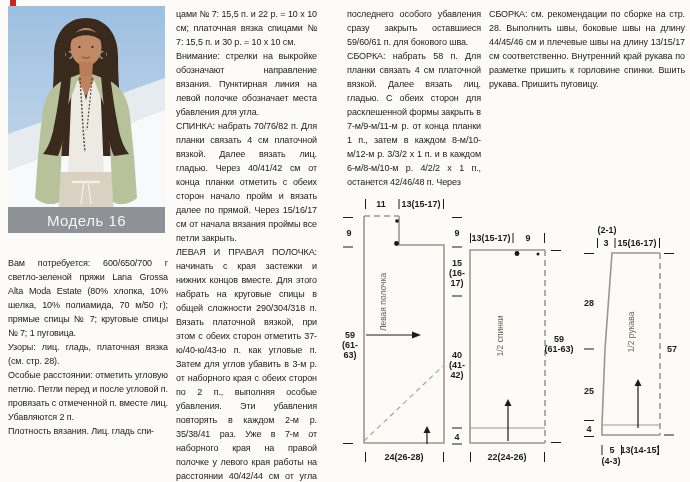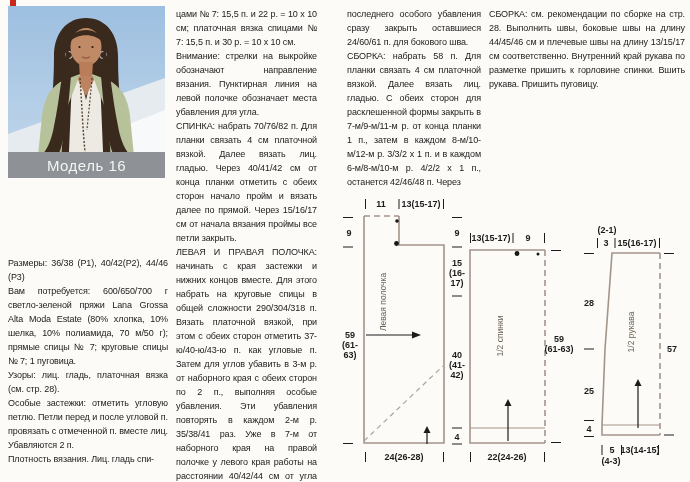--- a/index.html
+++ b/index.html
@@ -5,21 +5,21 @@
   html,body { margin:0; padding:0; background:#e8e8e8; }
   .page {
     position:relative; width:690px; height:482px; margin:0 auto;
     background:#fcfbf8; overflow:hidden;
     font-family:"Liberation Sans", sans-serif; color:#161616;
   }
   .corner-mark { position:absolute; left:10px; top:0; width:6px; height:7px; background:#c8291c; }
 
   
   .photo {
-    position:absolute; left:8px; top:6px; width:157px; height:172px;
+    position:absolute; left:8px; top:6px; width:157px; height:227px;
     background:#aac6e2; overflow:hidden;
   }
   .model-label {
     position:absolute; left:0; right:0; bottom:0; height:26px;
     background:#8e9296; color:#f4f4f3;
     display:flex; align-items:center; justify-content:center;
     font-size:15px; letter-spacing:0.5px;
   }
 
   
@@ -91,34 +91,33 @@
       <path d="M60,38 C54,60 52,92 46,120 C44,132 40,142 35,148 L50,150 C58,132 60,102 63,70 Z" fill="#3a2a1e"></path>
       <path d="M96,38 C102,60 104,92 110,120 C112,132 116,142 121,148 L106,150 C98,132 96,102 93,70 Z" fill="#3a2a1e"></path>
 
       <path d="M72,72 C74,102 75,126 77,146" stroke="#55422c" stroke-width="1.4" stroke-dasharray="2 1.7" fill="none"></path>
       <path d="M84,72 C82,96 80,112 79,124" stroke="#55422c" stroke-width="1.2" stroke-dasharray="2 1.7" fill="none"></path>
     </svg>
     <div class="model-label">Модель 16</div>
   </div>
 
   <div class="col" style="left:8px; top:256px; width:160px; height:226px;">
-      <p class="para"><span class="head">Размеры: </span>36/38 (Р1), 40/42(Р2), 44/46 (Р3)</p>
       <p class="para"><span class="head">Вам потребуется: </span>600/650/700 г светло-зеленой пряжи Lana Grossa Alta Moda Estate (80% хлопка, 10% шелка, 10% полиамида, 70 м/50 г); прямые спицы № 7; круговые спицы № 7; 1 пуговица.</p>
       <p class="para"><span class="head">Узоры: </span>лиц. гладь, платочная вязка (см. стр. 28).</p>
-      <p class="para"><span class="head">Особые застежки: </span>отметить угловую петлю. Петли перед и после угловой п. провязать с отмеченной п. вместе лиц. Убавляются 2 п.</p>
+      <p class="para"><span class="head">Особые расстоянии: </span>отметить угловую петлю. Петли перед и после угловой п. провязать с отмеченной п. вместе лиц. Убавляются 2 п.</p>
       <p class="para"><span class="head">Плотность вязания. </span>Лиц. гладь спи-</p>
     </div>
   <div class="col" style="left:176px; top:7px; width:141px; height:475px;">
       <p class="para">цами № 7: 15,5 п. и 22 р. = 10 х 10 см; платочная вязка спицами № 7: 15,5 п. и 30 р. = 10 х 10 см.</p>
       <p class="para"><span class="head">Внимание: </span>стрелки на выкройке обозначают направление вязания. Пунктирная линия на левой полочке обозначает места убавления для угла.</p>
       <p class="para"><span class="head">СПИНКА: </span>набрать 70/76/82 п. Для планки связать 4 см платочной вязкой. Далее вязать лиц. гладью. Через 40/41/42 см от конца планки отметить с обеих сторон начало пройм и вязать далее по прямой. Через 15/16/17 см от начала вязания проймы все петли закрыть.</p>
       <p class="para"><span class="head">ЛЕВАЯ И ПРАВАЯ ПОЛОЧКА: </span>начинать с края застежки и нижних концов вместе. Для этого набрать на круговые спицы в общей сложности 290/304/318 п. Вязать платочной вязкой, при этом с обеих сторон отметить 37-ю/40-ю/43-ю п. как угловые п. Затем для углов убавить в 3-м р. от наборного края с обеих сторон по 2 п., выполняя особые убавления. Эти убавления повторять в каждом 2-м р. 35/38/41 раз. Уже в 7-м от наборного края на правой полочке у левого края работы на расстоянии 40/42/44 см от угла провязать для отверстия для пуговицы 2 п. вместе лиц. и сделать 1 накид. Затем через 11 см от наборного края закрыть для воротника средние 28 п. и обе полочки вязать далее раздельно. Сначала продолжить левую полочку, при этом по</p>
     </div>
   <div class="col" style="left:347px; top:7px; width:134px; height:185px;">
-      <p class="para">последнего особого убавления сразу закрыть оставшиеся 24/60/61 п. для бокового шва.</p>
+      <p class="para">последнего особого убавления сразу закрыть оставшиеся 59/60/61 п. для бокового шва.</p>
       <p class="para"><span class="head">СБОРКА: </span>набрать 58 п. Для планки связать 4 см платочной вязкой. Далее вязать лиц. гладью. С обеих сторон для расклешенной формы закрыть в 7-м/9-м/11-м р. от конца планки 1 п., затем в каждом 8-м/10-м/12-м р. 3/3/2 х 1 п. и в каждом 6-м/8-м/10-м р. 4/2/2 х 1 п., останется 42/46/48 п. Через</p>
     </div>
   <div class="col" style="left:489px; top:7px; width:196px; height:208px;">
       <p class="para"><span class="head">СБОРКА: </span>см. рекомендации по сборке на стр. 28. Выполнить швы, боковые швы на длину 44/45/46 см и плечевые швы на длину 13/15/17 см соответственно. Внутренний край рукава по разметке пришить к горловине спинки. Вшить рукава. Пришить пуговицу.</p>
     </div>
 
   <svg class="diagrams" viewBox="336 192 354 290">
 
     <g>
       <path class="piece" d="M364,216 L364,443 L444,443 L444,245 L399,245 L399,216"></path>

